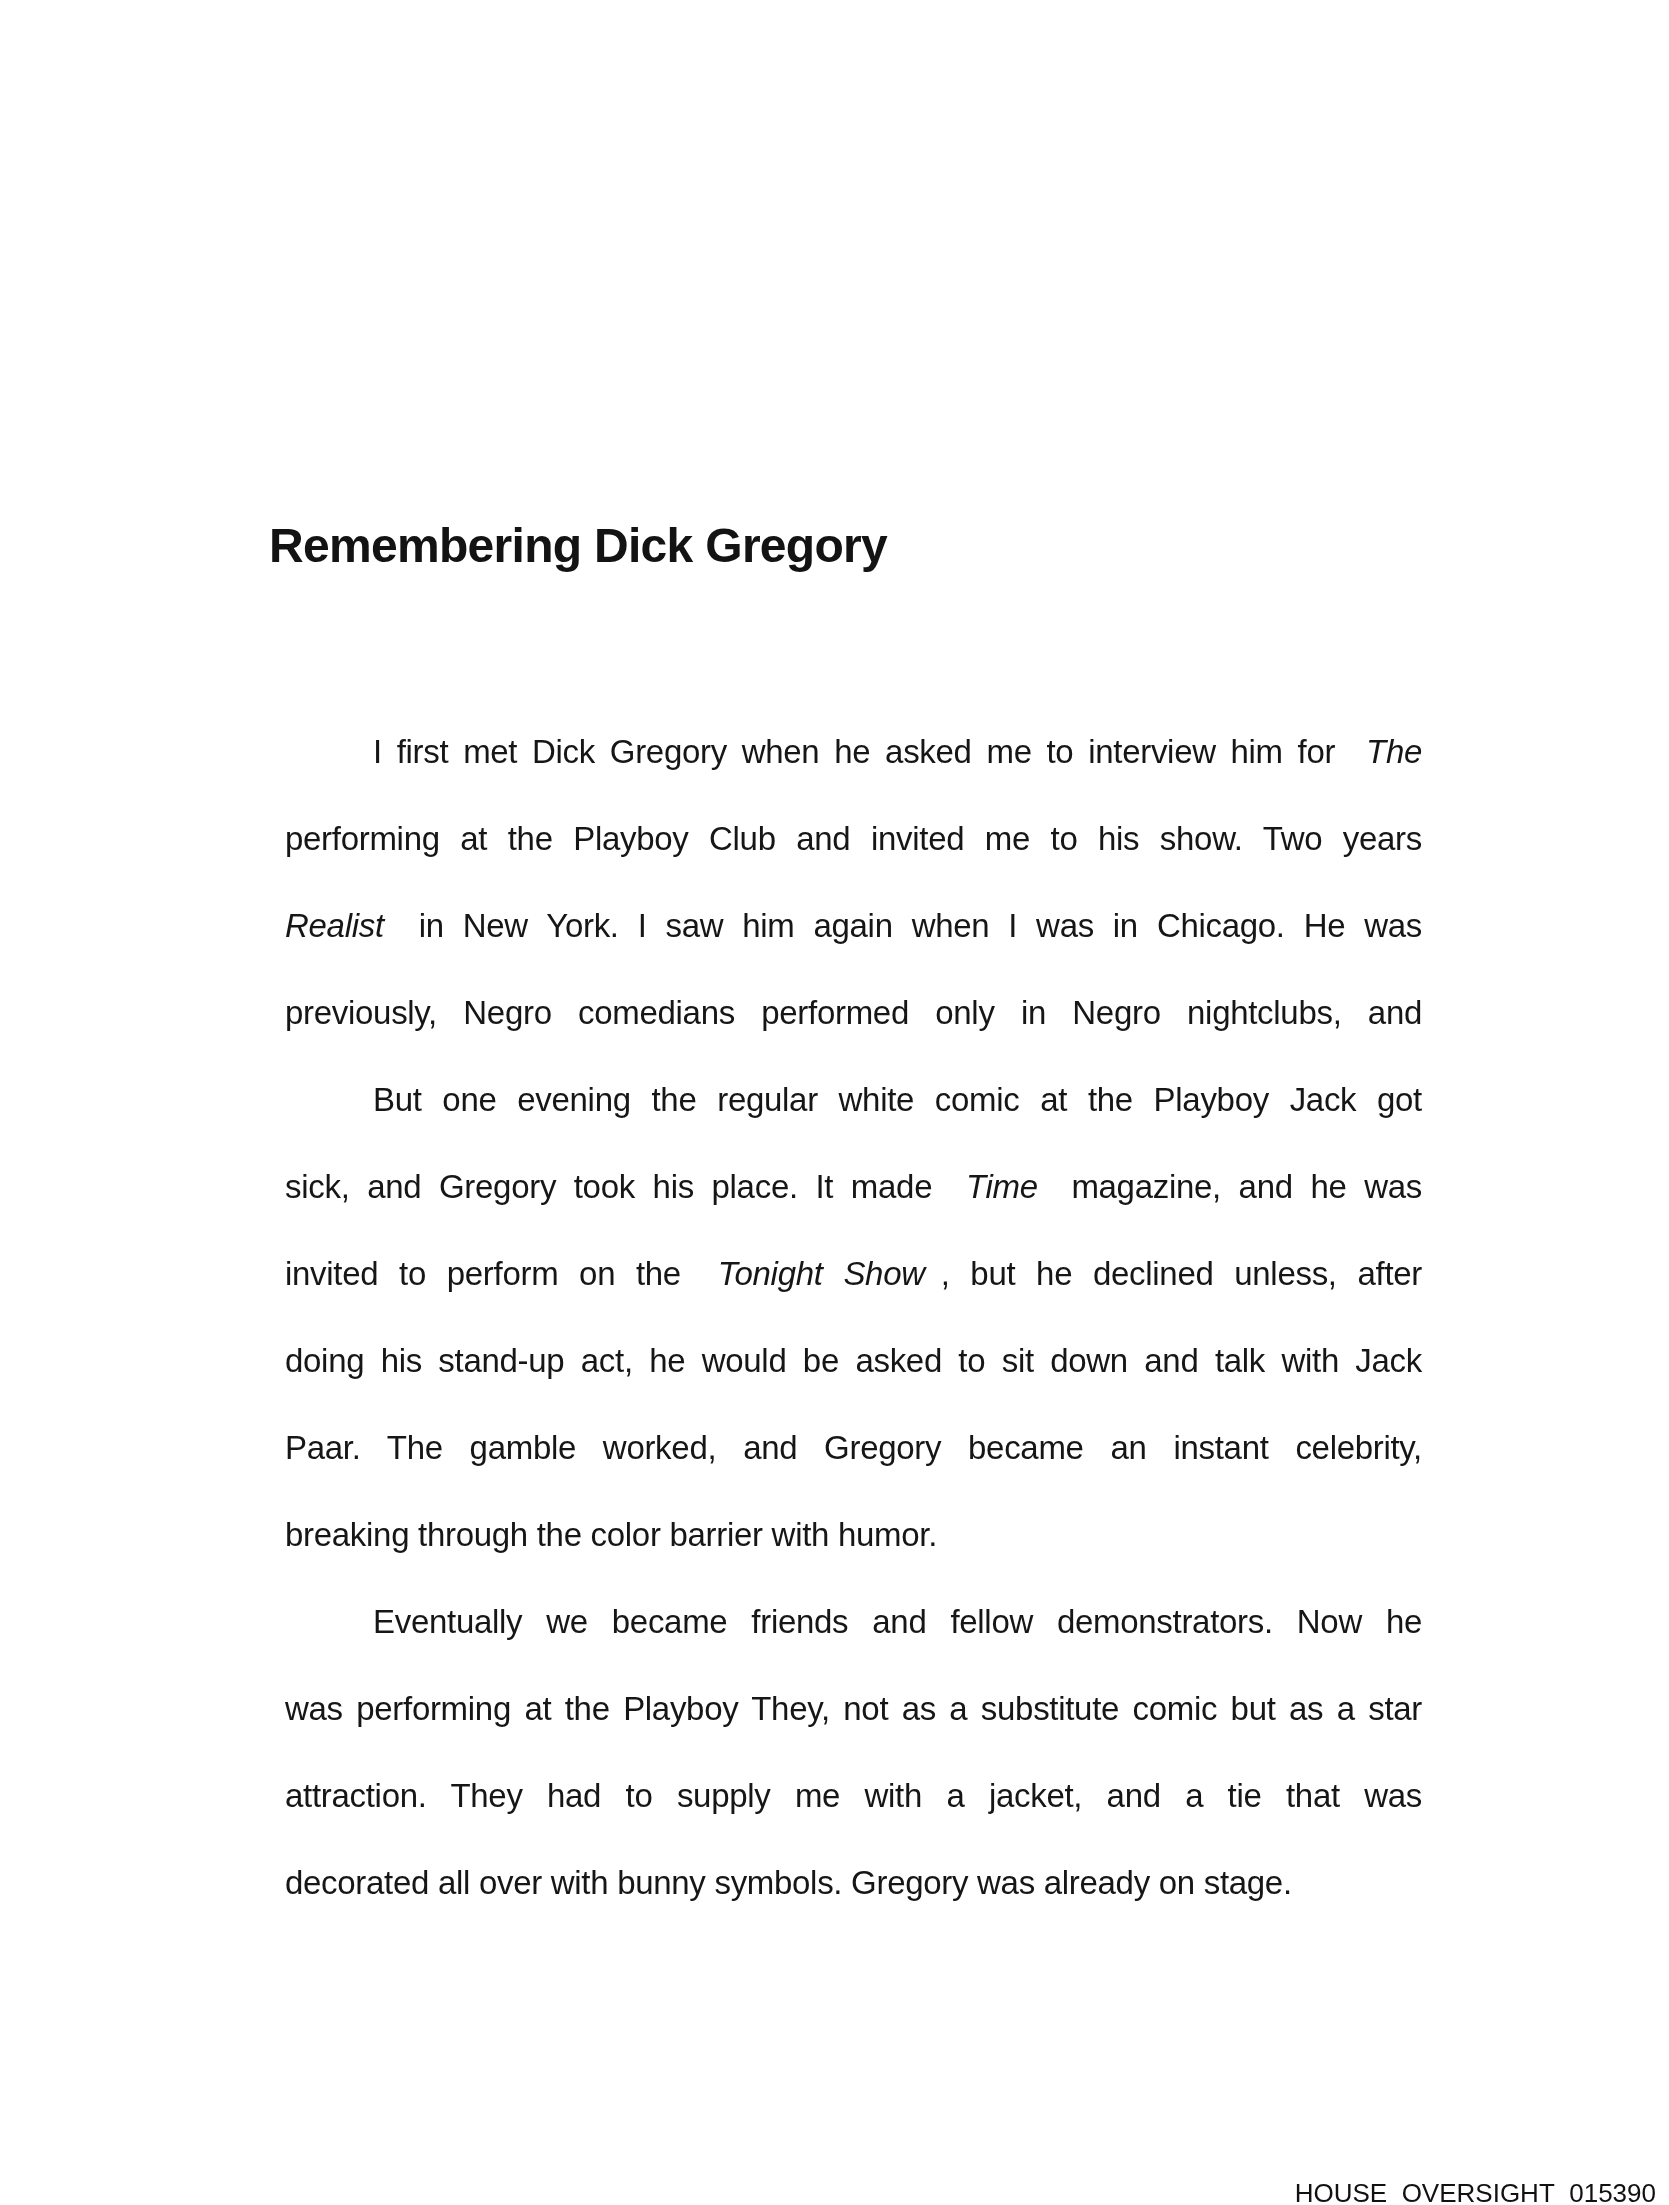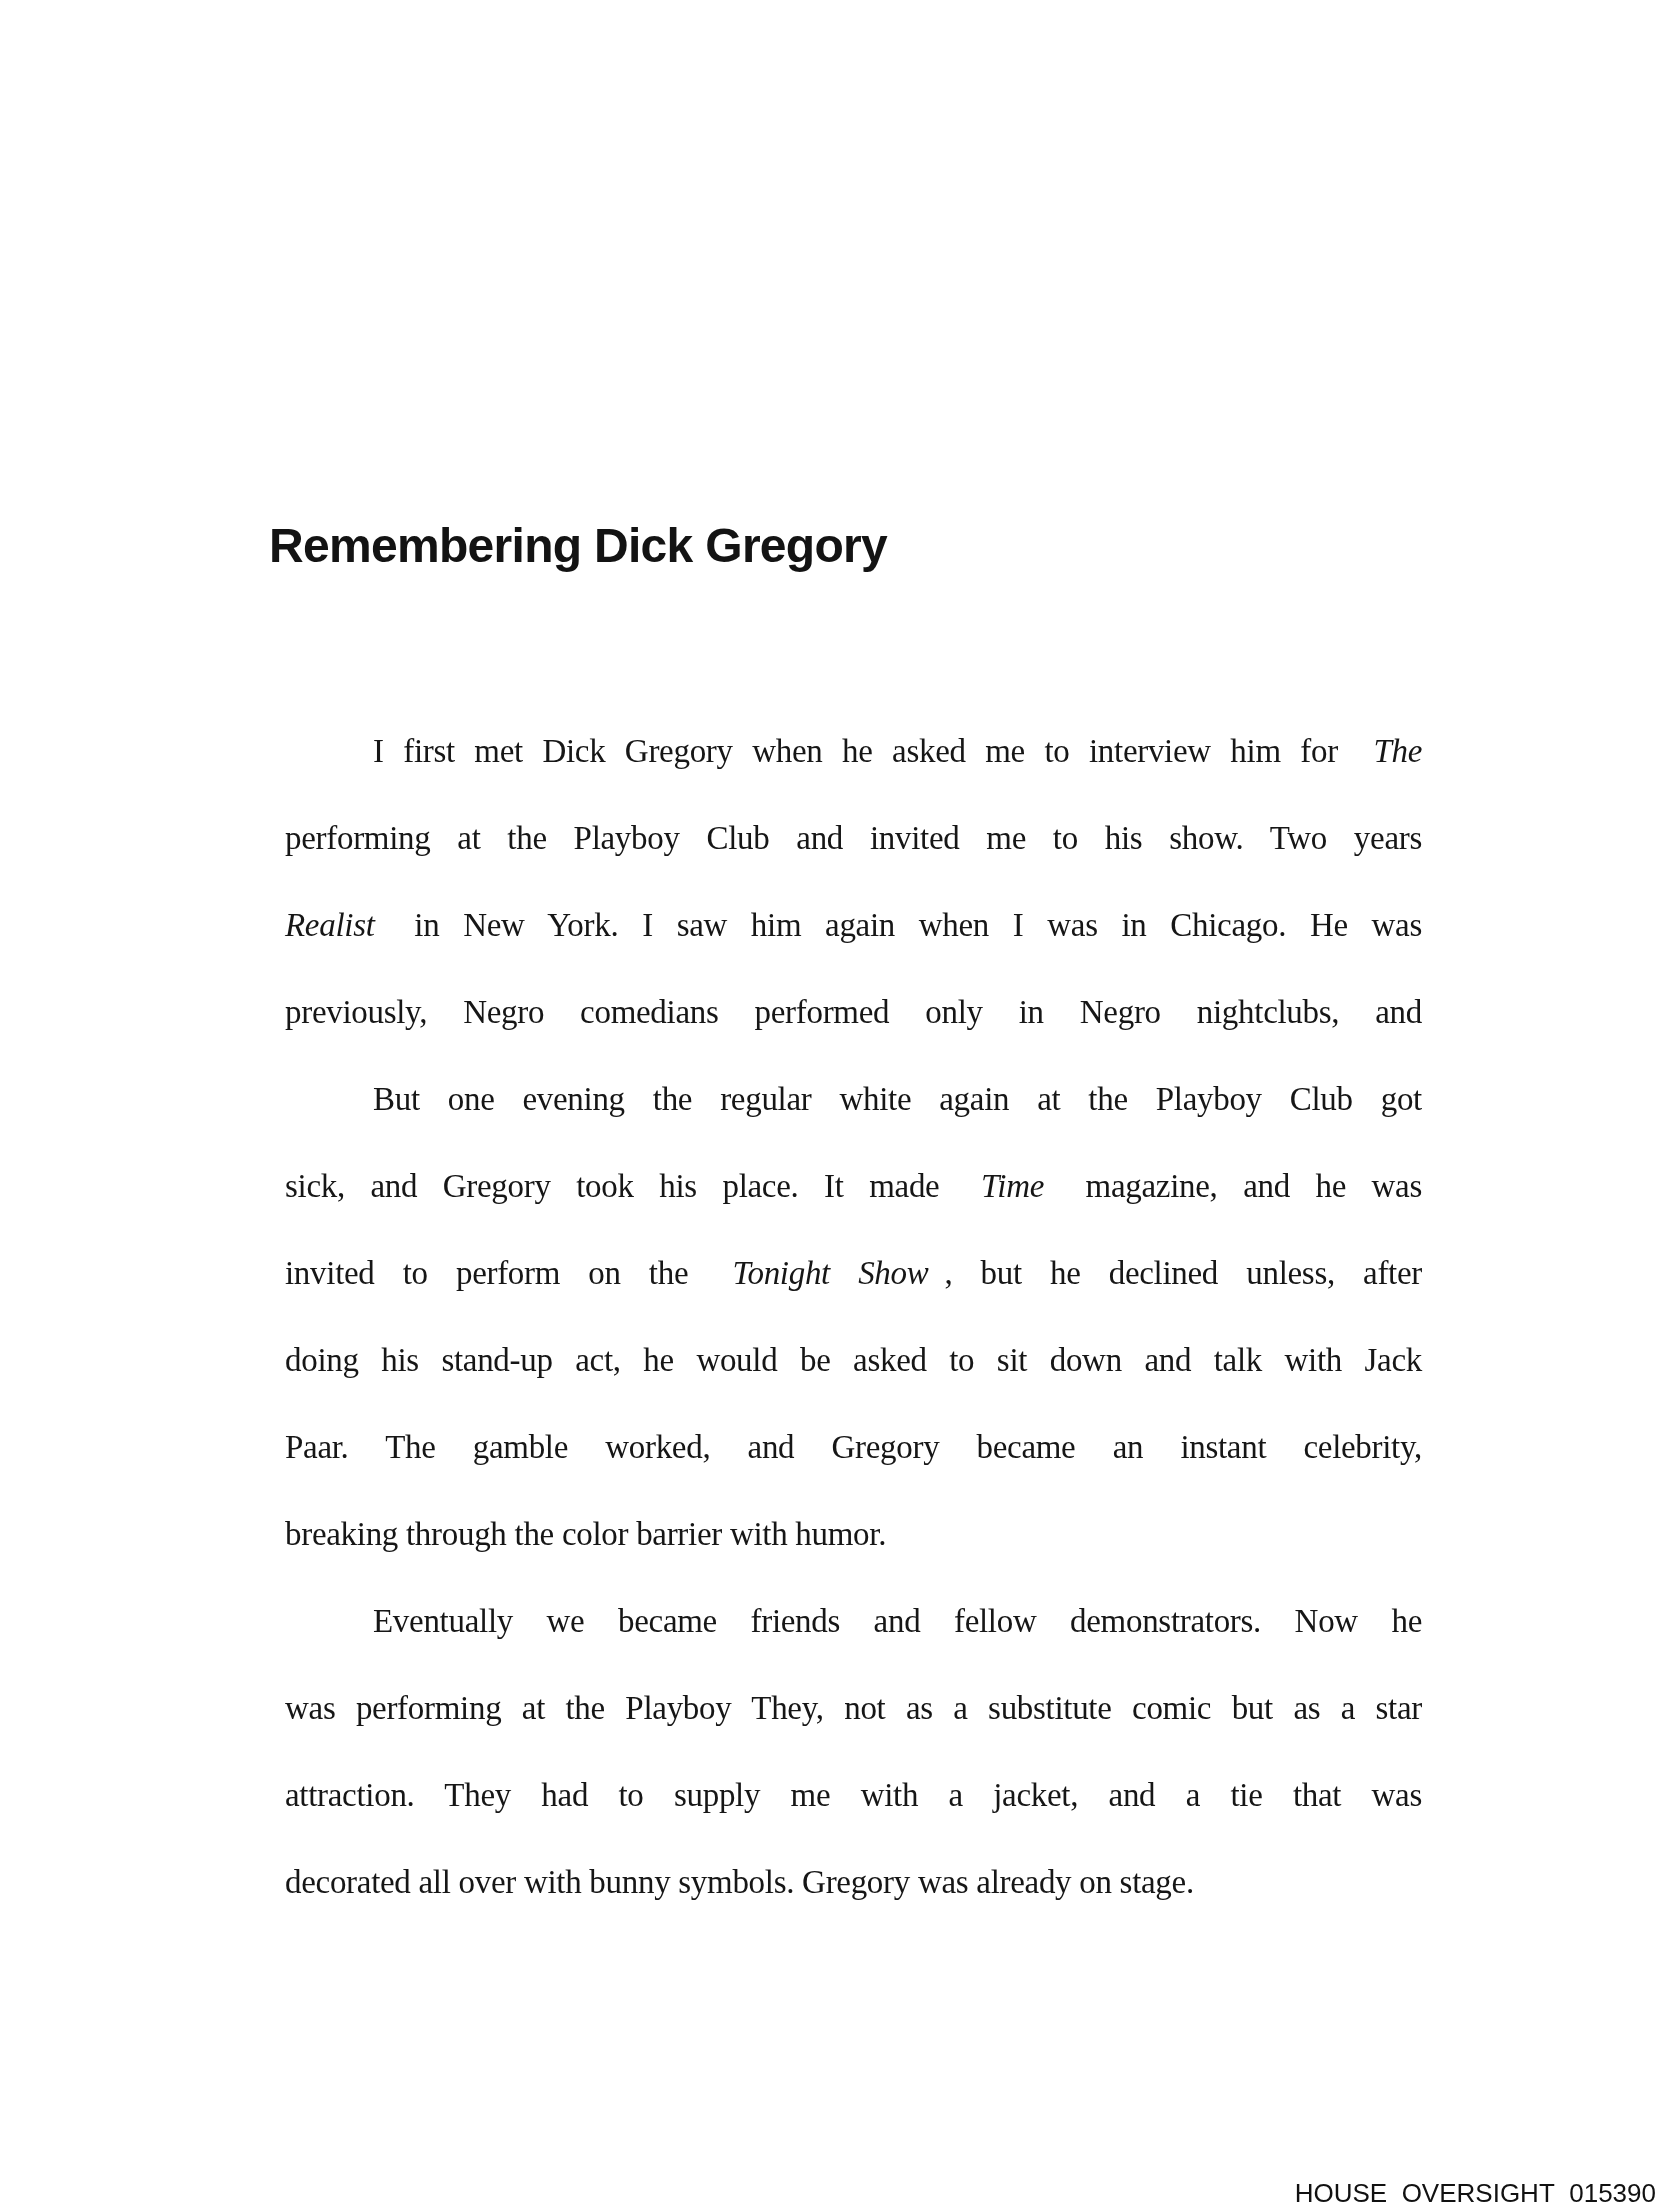--- a/index.html
+++ b/index.html
@@ -34,21 +34,20 @@
   }
 
   .doc-body {
     position: absolute;
     left: 245px;
     top: 676px;
     width: 1185px;
     font-size: 33px;
     letter-spacing: -0.3px;
     color: #161616;
-    font-family: Liberation Serif, serif;
   }
 
   .line {
     height: 87px;
     line-height: 87px;
     text-align: left;
   }
 
   .line.justify {
     text-align: justify;
@@ -78,21 +77,21 @@
 
 <div class="page">
 
   <h1 class="doc-title">Remembering Dick Gregory</h1>
 
   <div class="doc-body">
       <div class="line justify indent"><span>I first met Dick Gregory when he asked me to interview him for </span><em>The</em></div>
       <div class="line justify"><span>performing at the Playboy Club and invited me to his show. Two years</span></div>
       <div class="line justify"><em>Realist</em><span> in New York. I saw him again when I was in Chicago. He was</span></div>
       <div class="line justify"><span>previously, Negro comedians performed only in Negro nightclubs, and</span></div>
-      <div class="line justify indent"><span>But one evening the regular white again at the Playboy Club got</span></div>
+      <div class="line justify indent"><span>But one evening the regular white comic at the Playboy Jack got</span></div>
       <div class="line justify"><span>sick, and Gregory took his place. It made </span><em>Time</em><span> magazine, and he was</span></div>
       <div class="line justify"><span>invited to perform on the </span><em>Tonight Show</em><span>, but he declined unless, after</span></div>
       <div class="line justify"><span>doing his stand-up act, he would be asked to sit down and talk with Jack</span></div>
       <div class="line justify"><span>Paar. The gamble worked, and Gregory became an instant celebrity,</span></div>
       <div class="line"><span>breaking through the color barrier with humor.</span></div>
       <div class="line justify indent"><span>Eventually we became friends and fellow demonstrators. Now he</span></div>
       <div class="line justify"><span>was performing at the Playboy They, not as a substitute comic but as a star</span></div>
       <div class="line justify"><span>attraction. They had to supply me with a jacket, and a tie that was</span></div>
       <div class="line"><span>decorated all over with bunny symbols. Gregory was already on stage.</span></div>
     </div>

